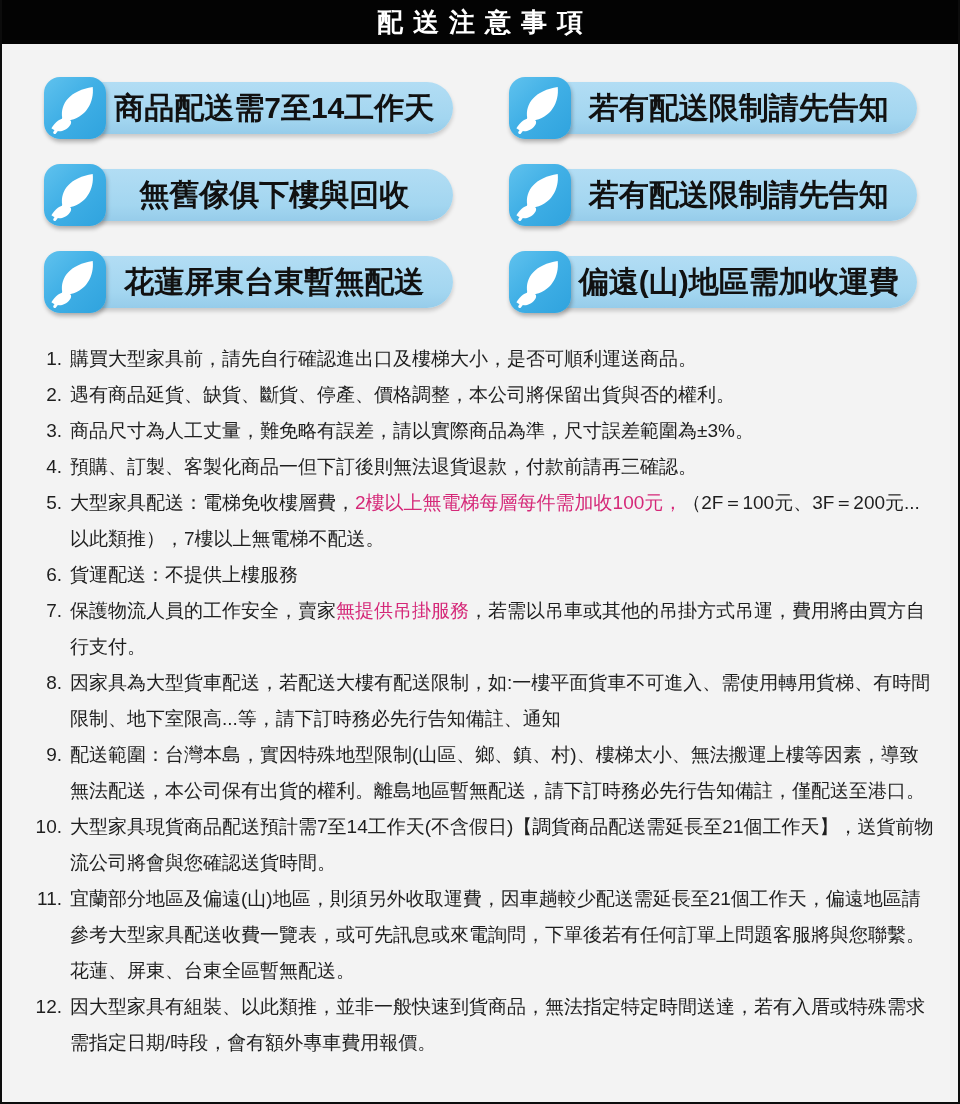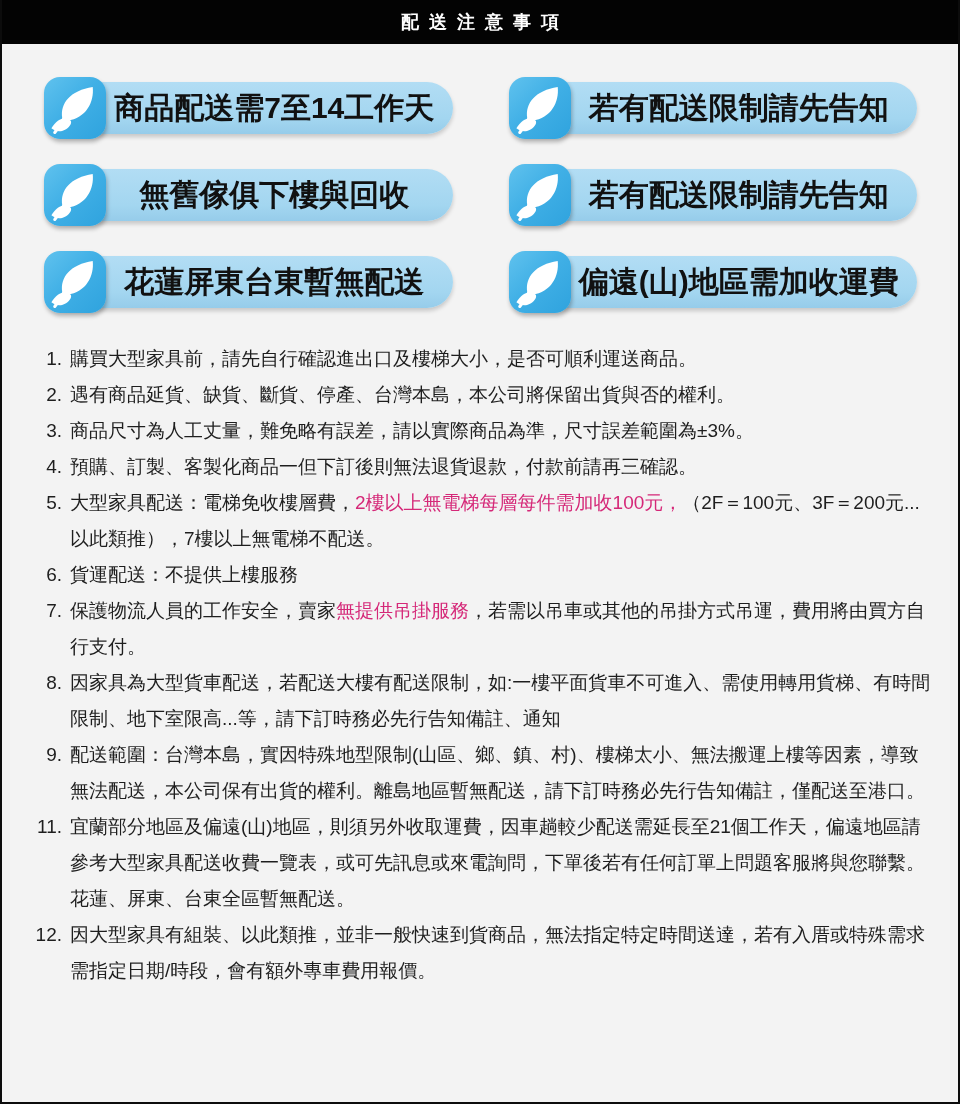--- a/index.html
+++ b/index.html
@@ -14,21 +14,21 @@
     overflow: hidden;
   }
 
   .header {
     height: 44px;
     background: #030303;
     display: flex; align-items: center; justify-content: center;
   }
   .header .title {
     color: #ffffff;
-    font-size: 18px;
+    font-size: 26px;
     font-weight: bold;
     letter-spacing: 10px;
     padding-left: 10px; 
   }
 
   .badge-grid {
     display: grid;
     grid-template-columns: 1fr 1fr;
     column-gap: 56px;
     row-gap: 25px;
@@ -171,21 +171,21 @@
 </div>
 
   <div class="notes">
   <div class="note">
     <span class="num">1.</span>
     <span class="txt"><span>購買大型家具前，請先自行確認進出口及樓梯大小，是否可順利運送商品。</span></span>
   </div>
 
   <div class="note">
     <span class="num">2.</span>
-    <span class="txt"><span>遇有商品延貨、缺貨、斷貨、停產、台灣本島，本公司將保留出貨與否的權利。</span></span>
+    <span class="txt"><span>遇有商品延貨、缺貨、斷貨、停產、價格調整，本公司將保留出貨與否的權利。</span></span>
   </div>
 
   <div class="note">
     <span class="num">3.</span>
     <span class="txt"><span>商品尺寸為人工丈量，難免略有誤差，請以實際商品為準，尺寸誤差範圍為±3%。</span></span>
   </div>
 
   <div class="note">
     <span class="num">4.</span>
     <span class="txt"><span>預購、訂製、客製化商品一但下訂後則無法退貨退款，付款前請再三確認。</span></span>
@@ -209,20 +209,24 @@
   <div class="note">
     <span class="num">8.</span>
     <span class="txt"><span>因家具為大型貨車配送，若配送大樓有配送限制，如:一樓平面貨車不可進入、需使用轉用貨梯、有時間限制、地下室限高...等，請下訂時務必先行告知備註、通知</span></span>
   </div>
 
   <div class="note">
     <span class="num">9.</span>
     <span class="txt"><span>配送範圍：台灣本島，實因特殊地型限制(山區、鄉、鎮、村)、樓梯太小、無法搬運上樓等因素，導致無法配送，本公司保有出貨的權利。離島地區暫無配送，請下訂時務必先行告知備註，僅配送至港口。</span></span>
   </div>
 
+  <div class="note">
+    <span class="num">10.</span>
+    <span class="txt"><span>大型家具現貨商品配送預計需7至14工作天(不含假日)【調貨商品配送需延長至21個工作天】，送貨前物流公司將會與您確認送貨時間。</span></span>
+  </div>
 
   <div class="note">
     <span class="num">11.</span>
     <span class="txt"><span>宜蘭部分地區及偏遠(山)地區，則須另外收取運費，因車趟較少配送需延長至21個工作天，偏遠地區請參考大型家具配送收費一覽表，或可先訊息或來電詢問，下單後若有任何訂單上問題客服將與您聯繫。花蓮、屏東、台東全區暫無配送。</span></span>
   </div>
 
   <div class="note">
     <span class="num">12.</span>
     <span class="txt"><span>因大型家具有組裝、以此類推，並非一般快速到貨商品，無法指定特定時間送達，若有入厝或特殊需求需指定日期/時段，會有額外專車費用報價。</span></span>
   </div>

